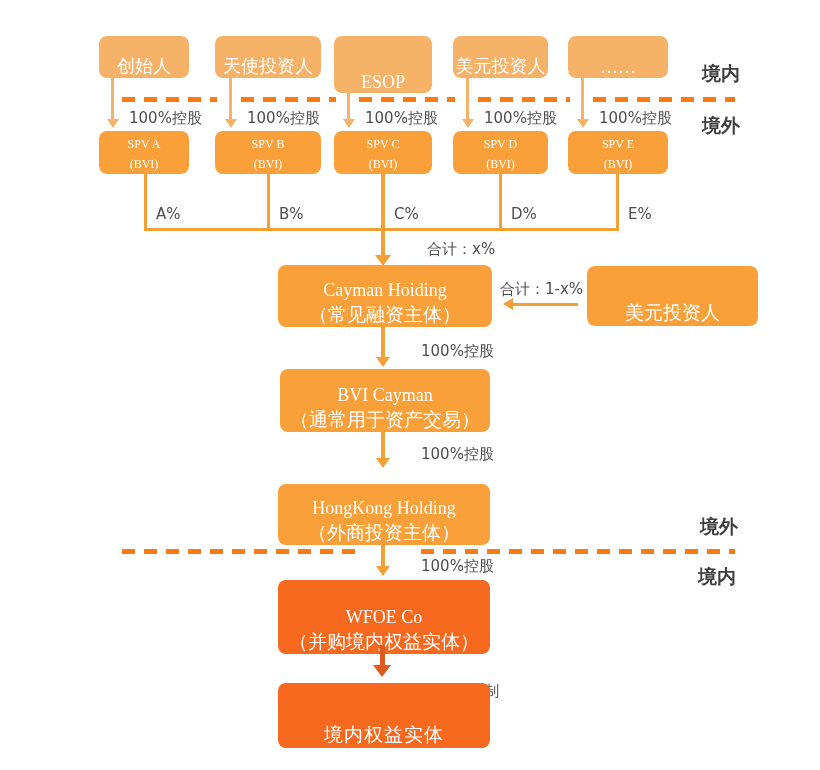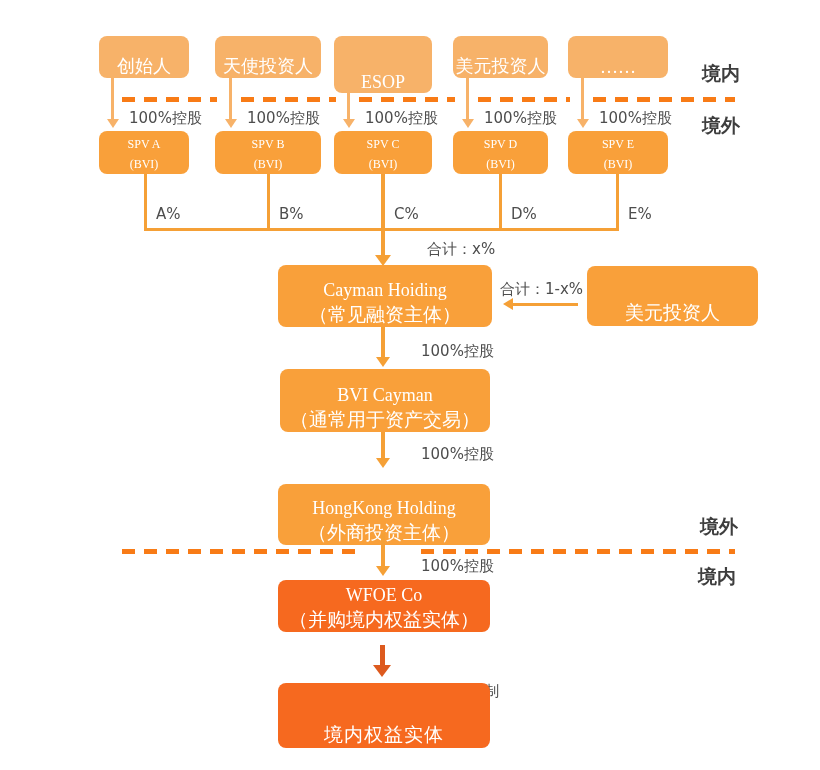--- a/index.html
+++ b/index.html
@@ -162,21 +162,21 @@
 
   <div class="box mid holding" style="left:278px;top:484px;width:212px;height:61px;">
     <span class="t1">HongKong Holding</span>
     <span class="t2">（外商投资主体）</span>
   </div>
 
   <div class="vline mid" style="left:381px;top:533px;width:4px;height:35px;"></div>
   <div class="ah down-mid" style="left:376px;top:566px;"></div>
   <div class="lbl" style="left:421px;top:557px;">100%控股</div>
 
-  <div class="box deep holding" style="left:278px;top:580px;width:212px;height:52px;">
+  <div class="box deep holding" style="left:278px;top:580px;width:212px;height:74px;">
     <span class="t1">WFOE Co</span>
     <span class="t2">（并购境内权益实体）</span>
   </div>
 
   <div class="vline dark" style="left:380px;top:645px;width:5px;height:22px;"></div>
   <div class="ah down-dark" style="left:373px;top:665px;"></div>
   <div class="lbl" style="left:400px;top:682px;text-align:right;">或VIE协议控制</div>
 
   <div class="box deep bottombox" style="left:278px;top:683px;width:212px;height:65px;">
     <span>境内权益实体</span>

